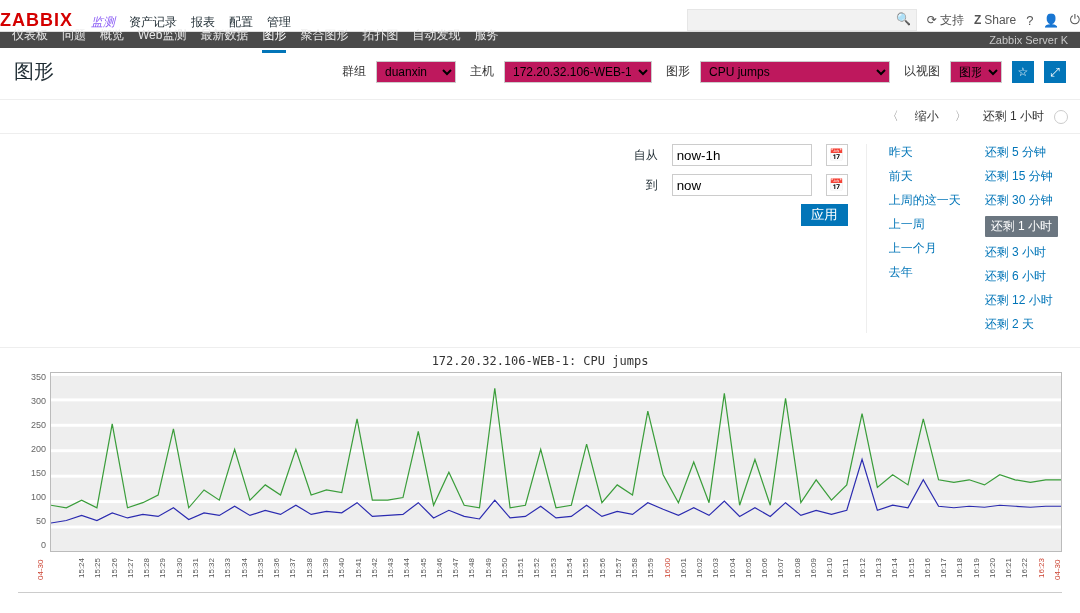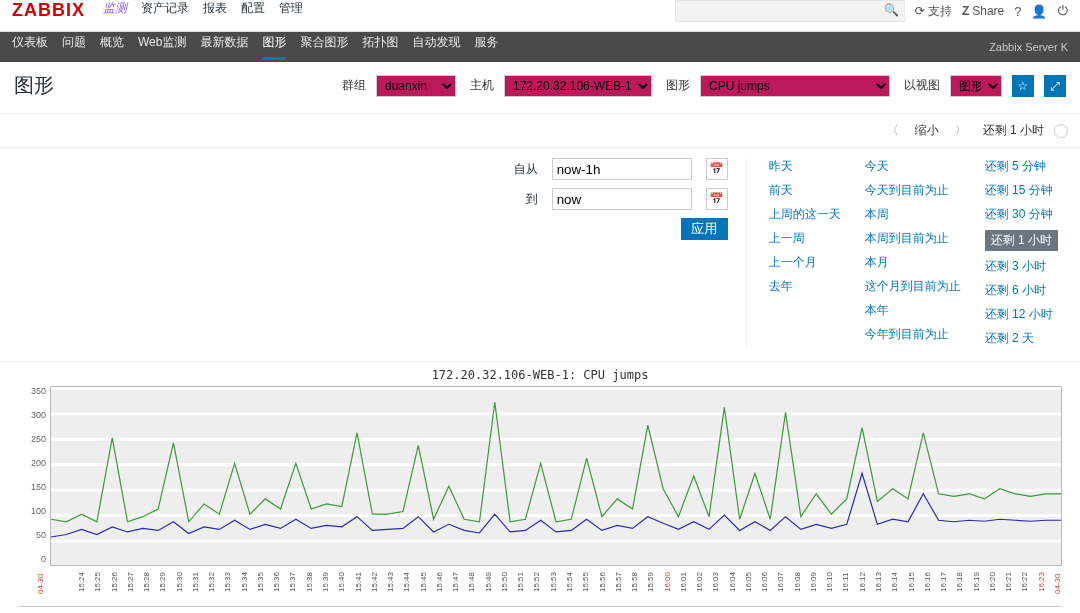--- a/index.html
+++ b/index.html
@@ -1,28 +1,28 @@
 <!DOCTYPE html>
 <html><head>
 <meta charset="utf-8">
 <style>
   * { box-sizing: border-box; margin: 0; padding: 0; }
   body { font-family: Arial, "Microsoft YaHei", sans-serif; font-size: 12px; color: #1f2c33; background: #fff; width: 1080px; }
-  .top-bar { display: flex; align-items: flex-start; height: 32px; border-bottom: 1px solid #ddd; padding: 0 12px; }
+  .top-bar { display: flex; align-items: flex-end; height: 32px; border-bottom: 1px solid #ddd; padding: 0 0; }
   .logo { color: #d40000; font-weight: bold; font-size: 18px; letter-spacing: 1px; margin-right: 18px; }
   .top-menu { display: flex; gap: 14px; }
   .top-menu a { color: #1f2c33; text-decoration: none; font-size: 12px; cursor: pointer; }
   .top-menu a.active { color: #8b5cf6; font-style: italic; }
   .top-right { margin-left: auto; display: flex; align-items: center; gap: 10px; }
   .search-box { position: relative; }
   .search-box input { width: 230px; height: 22px; background: #f2f2f2; border: 1px solid #e6e6e6; padding: 0 24px 0 6px; font-size: 12px; }
   .search-box .sicon { position: absolute; right: 6px; top: 3px; color: #888; }
   .top-icon { color: #555; cursor: pointer; font-size: 13px; }
   .top-link { color: #555; cursor: pointer; font-size: 12px; display: flex; align-items: center; gap: 3px; }
-  .sub-bar { display: flex; align-items: center; height: 30px; background: #4a4a4a; padding: 0 12px; color: #fff; font-size: 12px; }
+  .sub-bar { display: flex; align-items: center; height: 16px; background: #4a4a4a; padding: 0 12px; color: #fff; font-size: 12px; }
   .sub-bar a { color: #e8e8e8; text-decoration: none; margin-right: 14px; cursor: pointer; padding-bottom: 6px; }
   .sub-bar a.active { border-bottom: 3px solid #0275b8; color: #fff; }
   .sub-right { margin-left: auto; color: #c8c8c8; font-size: 11px; }
   .page-head { display: flex; align-items: center; padding: 10px 14px 14px; border-bottom: 1px solid #eee; }
   .page-title { font-size: 20px; font-weight: normal; color: #1f2c33; }
   .filters { margin-left: auto; display: flex; align-items: center; gap: 10px; flex-wrap: wrap; }
   .flabel { font-size: 12px; color: #333; margin-left: 4px; }
   .filters select, .filters input[type=text] { height: 22px; font-size: 12px; border: 1px solid #ccc; padding: 0 4px; background: #be185d; }
   .btn-sq { width: 22px; height: 22px; display: inline-flex; align-items: center; justify-content: center; cursor: pointer; }
   .btn-blue { background: #0275b8; color: #fff; }
@@ -141,30 +141,20 @@
         </div>
     </div>
     <div class="panel-right">
       <div class="pcol" id="pcol2">
           <a>昨天</a>
           <a>前天</a>
           <a>上周的这一天</a>
           <a>上一周</a>
           <a>上一个月</a>
           <a>去年</a>
-        </div>
-      <div class="pcol" id="pcol3">
-          <a>今天</a>
-          <a>今天到目前为止</a>
-          <a>本周</a>
-          <a>本周到目前为止</a>
-          <a>本月</a>
-          <a>这个月到目前为止</a>
-          <a>本年</a>
-          <a>今年到目前为止</a>
         </div>
       <div class="pcol" id="pcol4">
           <a>还剩 5 分钟</a>
           <a>还剩 15 分钟</a>
           <a>还剩 30 分钟</a>
           <a class="sel">还剩 1 小时</a>
           <a>还剩 3 小时</a>
           <a>还剩 6 小时</a>
           <a>还剩 12 小时</a>
           <a>还剩 2 天</a>

